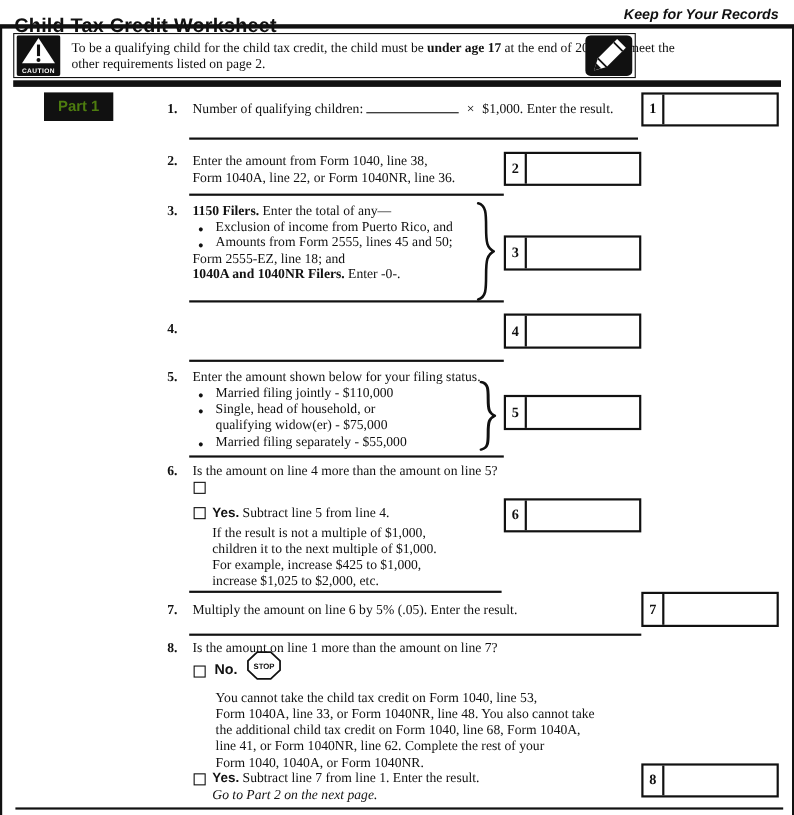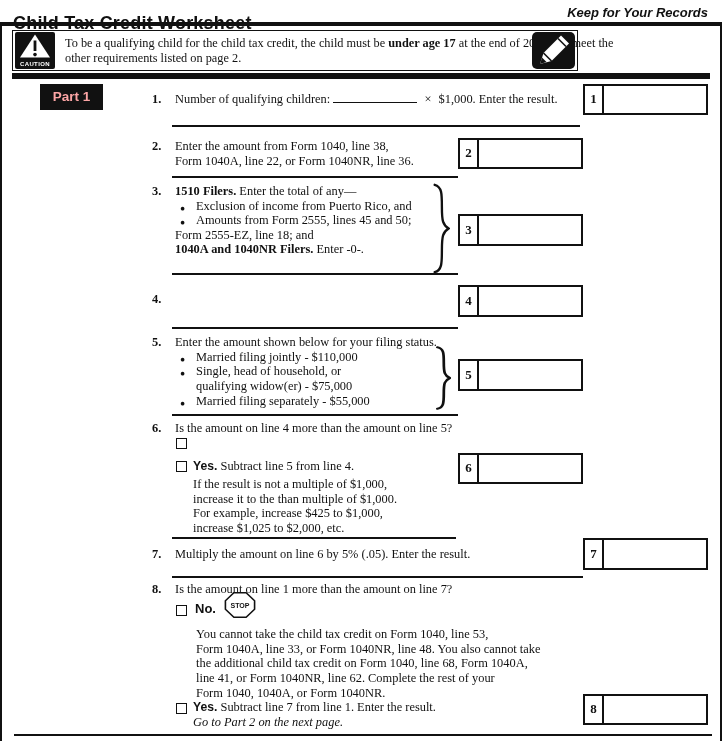--- a/index.html
+++ b/index.html
@@ -20,21 +20,21 @@
   .toprule { left:0; top:22px; width:722px; height:4px; background:#111; }
   .frame { left:0; top:24px; width:722px; height:717px;
            border-left:2px solid #111; border-right:2px solid #111; pointer-events:none; }
 
   
   .caution-box { left:12px; top:30px; width:566px; height:41px; border:1.5px solid #111; }
   .caution-text { left:64px; top:36px; width:560px; font-size:12.3px; line-height:15px; }
   .thickbar { left:12px; top:73px; width:698px; height:6px; background:#111; }
 
   
-  .part1 { left:40px; top:84px; width:63px; height:26px; background:#111; color:#fca5a5;
+  .part1 { left:40px; top:84px; width:63px; height:26px; background:#111; color:#4d7c0f;
            display:flex; align-items:center; justify-content:center;
            font-size:13.5px; font-weight:bold; }
 
   
   .linenum { left:152px; width:18px; font-weight:bold; font-size:12.4px; line-height:14.6px; }
   .sep { background:#111; height:2px; }
   .amtbox { border:2px solid #111; display:flex; background:#fff; }
   .amtbox-num { width:19px; border-right:2px solid #111; display:flex; align-items:center;
                 justify-content:center; font-weight:bold; font-size:13px; }
   .amtbox-field { flex:1; }
@@ -97,21 +97,21 @@
     <div>Form 1040A, line 22, or Form 1040NR, line 36.</div>
   </div>
   <div class="abs amtbox" style="left:458px; top:138px; width:125px; height:31px;">
     <span class="amtbox-num">2</span>
     <span class="amtbox-field"></span>
   </div>
   <div class="abs sep" style="left:172px; top:176px; width:286px;"></div>
 
   <div class="abs linenum" style="top:184px;">3.</div>
   <div class="abs" style="left:175px; top:184px; width:262px;">
-    <div><span class="b">1510 Filers.</span><span> Enter the total of any—</span></div>
+    <div><span class="b">1150 Filers.</span><span> Enter the total of any—</span></div>
     <div class="blt">Exclusion of income from Puerto Rico, and</div>
     <div class="blt">Amounts from Form 2555, lines 45 and 50;</div>
     <div>Form 2555-EZ, line 18; and</div>
     <div><span class="b">1040A and 1040NR Filers.</span><span> Enter -0-.</span></div>
   </div>
   <svg class="abs" style="left:432px; top:183px;" width="18" height="91" viewBox="0 0 20 100" preserveAspectRatio="none">
     <path d="M3 2 C 11 4, 11 12, 11 26 C 11 42, 12 46, 18.5 50 C 12 54, 11 58, 11 74 C 11 88, 11 96, 3 98" fill="none" stroke="#111" stroke-width="2.6" stroke-linecap="round"></path>
   </svg>
   <div class="abs amtbox" style="left:458px; top:214px; width:125px; height:32px;">
     <span class="amtbox-num">3</span>
@@ -145,21 +145,21 @@
 
   <div class="abs linenum" style="top:421px;">6.</div>
   <div class="abs" style="left:175px; top:421px; width:300px;">Is the amount on line 4 more than the amount on line 5?</div>
   <div class="abs checkbox" style="left:176px; top:438px;"></div>
   <div class="abs checkbox" style="left:176px; top:461px;"></div>
   <div class="abs" style="left:193px; top:459px; width:280px;">
     <span class="lbl">Yes.</span><span> Subtract line 5 from line 4.</span>
   </div>
   <div class="abs" style="left:193px; top:477px; width:270px; line-height:14.5px;">
     <div>If the result is not a multiple of $1,000,</div>
-    <div>increase it to the than multiple of $1,000.</div>
+    <div>children it to the next multiple of $1,000.</div>
     <div>For example, increase $425 to $1,000,</div>
     <div>increase $1,025 to $2,000, etc.</div>
   </div>
   <div class="abs amtbox" style="left:458px; top:453px; width:125px; height:31px;">
     <span class="amtbox-num">6</span>
     <span class="amtbox-field"></span>
   </div>
   <div class="abs sep" style="left:172px; top:537px; width:284px;"></div>
 
   <div class="abs linenum" style="top:547px;">7.</div>

